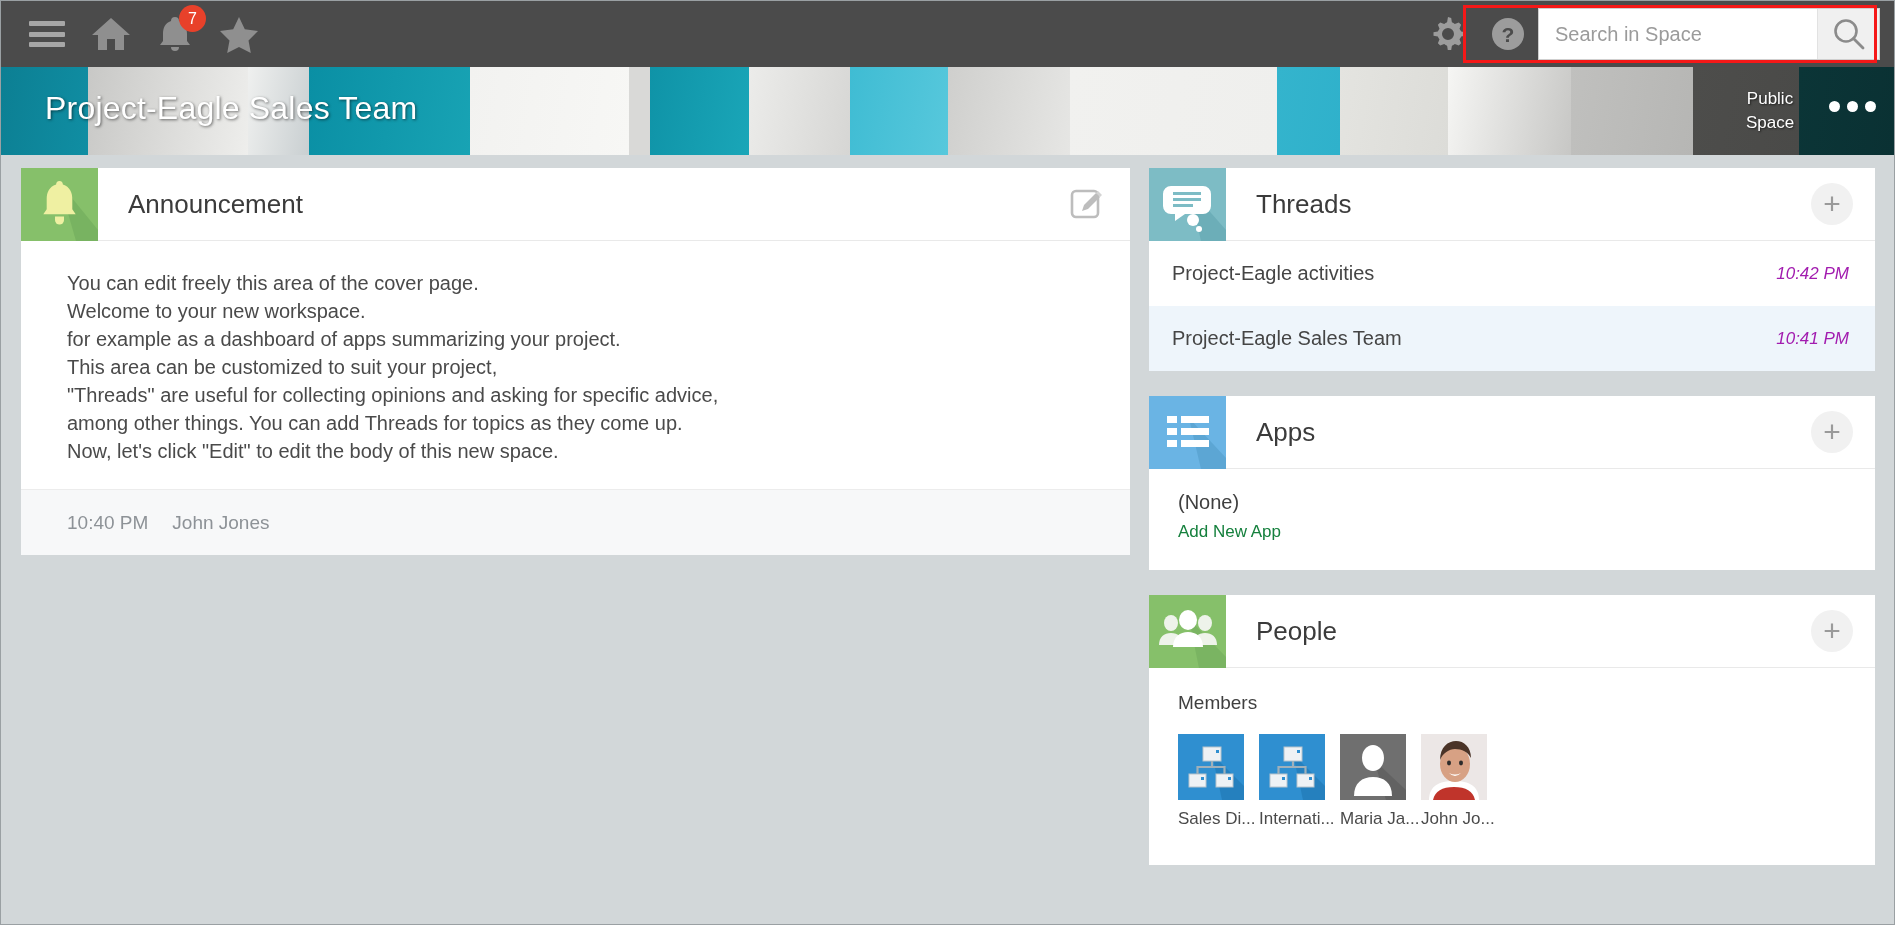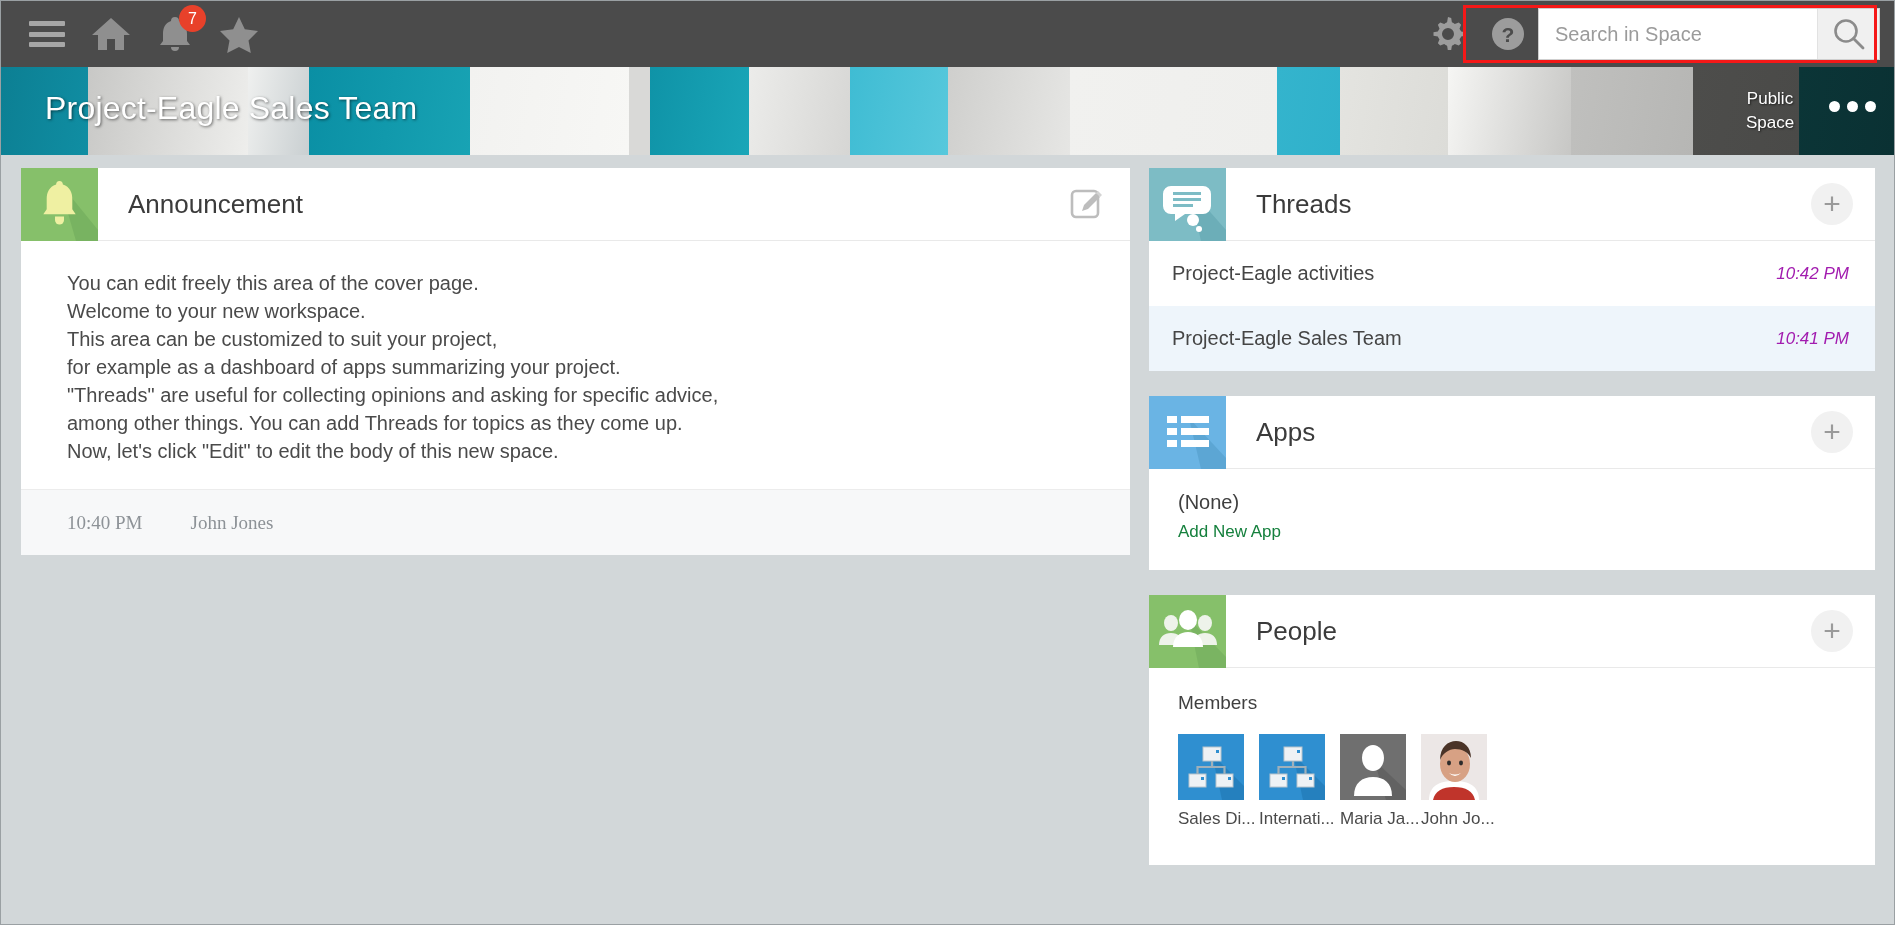--- a/index.html
+++ b/index.html
@@ -126,22 +126,22 @@
   .plus-circle {
     width: 42px; height: 42px; border-radius: 50%;
     background: #f1f1f1; display: flex; align-items: center; justify-content: center;
     color: #9a9a9a; font-size: 30px; line-height: 1;
   }
   .announce-body { padding: 28px 0 24px 46px; }
   .announce-body p { font-size: 20px; line-height: 28px; color: #4a4a4a; }
   .announce-foot {
     background: #f7f8f9; border-top: 1px solid #ececec;
     height: 66px; display: flex; align-items: center;
-    padding-left: 46px; gap: 48px;
-    font-size: 19px; color: #8d9297; font-family: Liberation Serif, serif;
+    padding-left: 46px; gap: 24px;
+    font-size: 19px; color: #8d9297;
   }
 
   
   .rightcol { position: absolute; left: 1148px; top: 13px; width: 726px; }
   .panel { background: #fff; margin-bottom: 25px; }
   .thread-row {
     display: flex; align-items: center; justify-content: space-between;
     height: 65px; padding: 0 26px 0 23px;
     font-size: 20px; color: #454545; cursor: pointer; gap: 47px;
   }
@@ -272,22 +272,22 @@
           <svg width="34" height="34" viewBox="0 0 34 34">
             <rect x="2" y="4" width="26" height="26" rx="4" fill="none" stroke="#bdbdbd" stroke-width="2.6"></rect>
             <path d="M12 24 l2-6 12-12 4 4 -12 12 z" fill="#bdbdbd"></path>
             <path d="M26 6 l4 4 2-2 -4-4 z" fill="#d4d4d4"></path>
           </svg>
         </div>
       </div>
       <div class="announce-body" id="announce-lines">
           <p>You can edit freely this area of the cover page.</p>
           <p>Welcome to your new workspace.</p>
+          <p>for example as a dashboard of apps summarizing your project.</p>
           <p>This area can be customized to suit your project,</p>
-          <p>for example as a dashboard of apps summarizing your project.</p>
           <p>"Threads" are useful for collecting opinions and asking for specific advice,</p>
           <p>among other things. You can add Threads for topics as they come up.</p>
           <p>Now, let's click "Edit" to edit the body of this new space.</p>
         </div>
       <div class="announce-foot">
         <span>10:40 PM</span>
         <span>John Jones</span>
       </div>
     </div>
 

